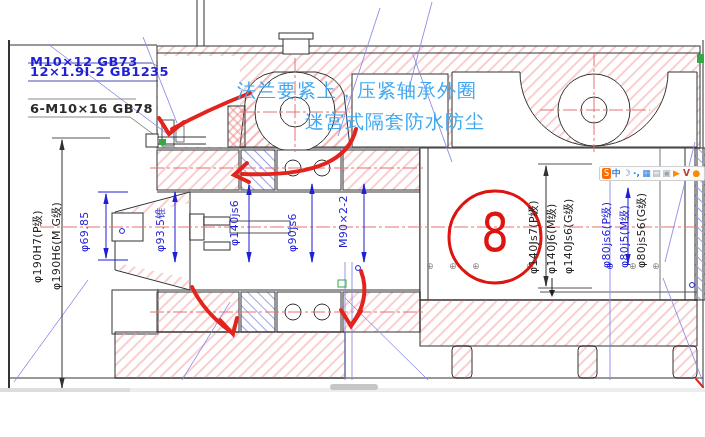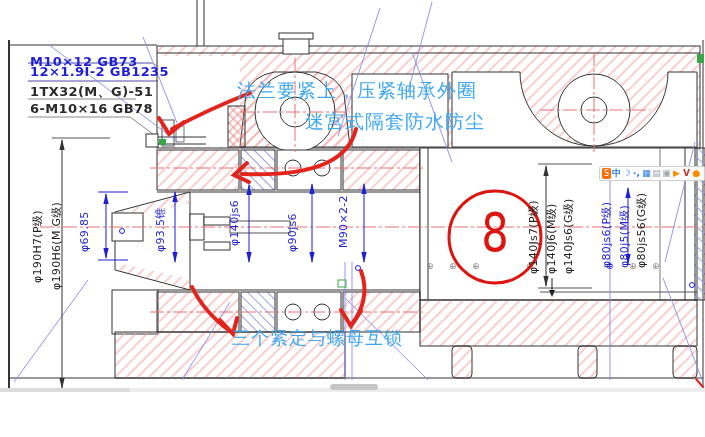--- a/index.html
+++ b/index.html
@@ -223,40 +223,38 @@
       <path d="M192,287 C201,306 216,321 231,332"></path>
       <path d="M220,320 L233,334 L237,318"></path>
       <path d="M361,271 C369,292 362,311 352,324"></path>
       <path d="M341,310 L351,326 L361,311"></path>
       <line x1="696" y1="379" x2="703" y2="387" stroke-width="2"></line>
     </g>
   </svg>
 
   <div class="note note-blue" style="left:30px;top:47px;">M10×12 GB73</div>
   <div class="note note-blue" style="left:30px;top:57px;">12×1.9Ⅰ-2 GB1235</div>
-  <div class="note note-black" style="left:30px;top:83px;">1TX32(M、G)-51</div>
   <div class="note note-black" style="left:30px;top:101px;">6-M10×16 GB78</div>
 
   <div class="vl vl-black" style="left:44px;top:270px;">φ190H7(P级)</div>
   <div class="vl vl-black" style="left:63px;top:277px;">φ190H6(M G级)</div>
   <div class="vl vl-blue" style="left:91px;top:239px;">φ69.85</div>
   <div class="vl vl-blue" style="left:167px;top:239px;">φ93.5锥</div>
   <div class="vl vl-blue" style="left:241px;top:233px;">φ140js6</div>
   <div class="vl vl-blue" style="left:299px;top:239px;">φ90js6</div>
   <div class="vl vl-blue" style="left:350px;top:235px;">M90×2-2</div>
   <div class="vl vl-black" style="left:540px;top:261px;">φ140Js7(P级)</div>
   <div class="vl vl-black" style="left:558px;top:261px;">φ140J6(M级)</div>
   <div class="vl vl-black" style="left:575px;top:261px;">φ140Js6(G级)</div>
   <div class="vl vl-blue" style="left:613px;top:255px;">φ80js6(P级)</div>
   <div class="vl vl-blue" style="left:631px;top:255px;">φ80j5(M级)</div>
   <div class="vl vl-black" style="left:648px;top:255px;">φ80js56(G级)</div>
 
   <div class="callout" style="left:237px;top:78px;">法兰要紧上，压紧轴承外圈</div>
   <div class="callout" style="left:305px;top:109px;">迷宫式隔套防水防尘</div>
-  <div class="callout callout-small" style="left:232px;top:326px;">三个紧定与螺母互锁</div>
   <div class="balloon-digit">8</div>
 
   <div class="ime">
     <span class="ime-ic i-logo">S</span>
     <span class="ime-ic i-blue">中</span>
     <span class="ime-ic i-blue">☽</span>
     <span class="ime-ic i-blue">·,</span>
     <span class="ime-ic i-blue">▦</span>
     <span class="ime-ic i-gray">▤</span>
     <span class="ime-ic i-gray">▣</span>

